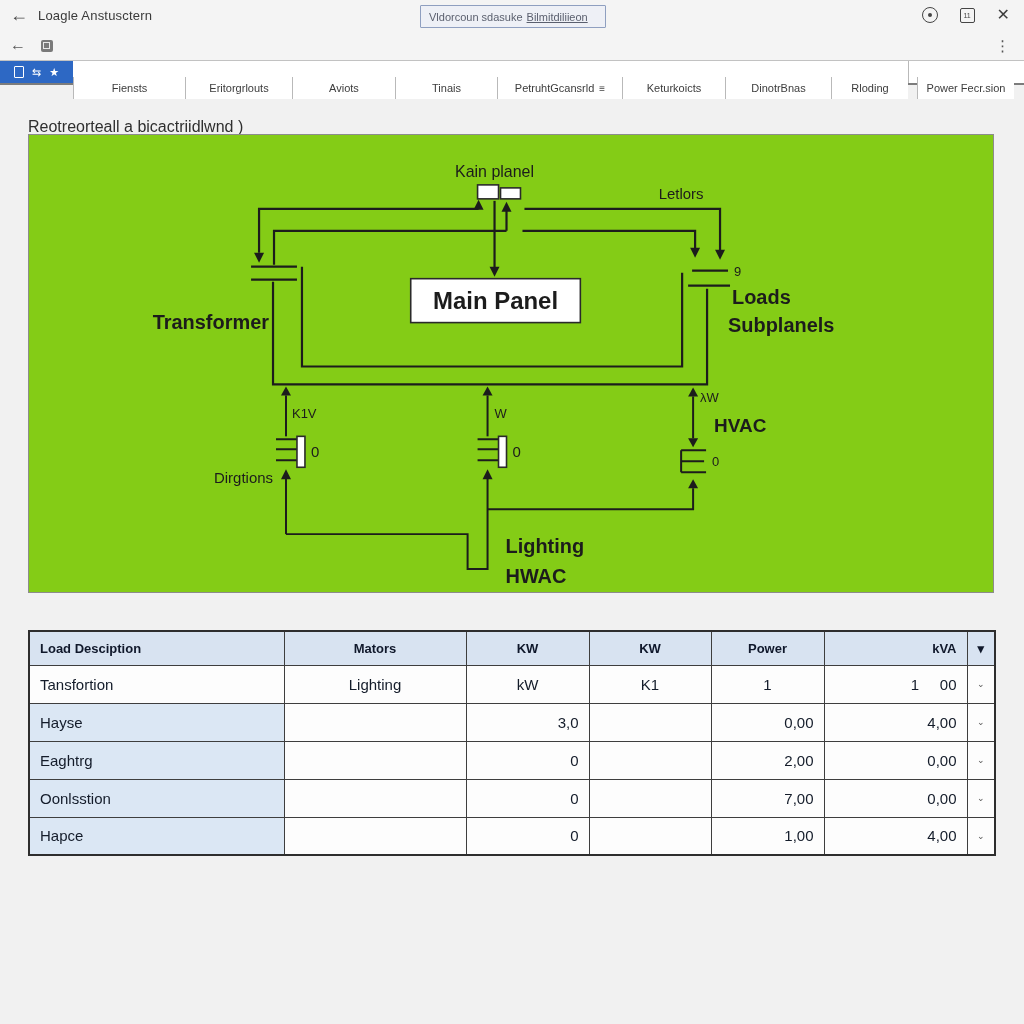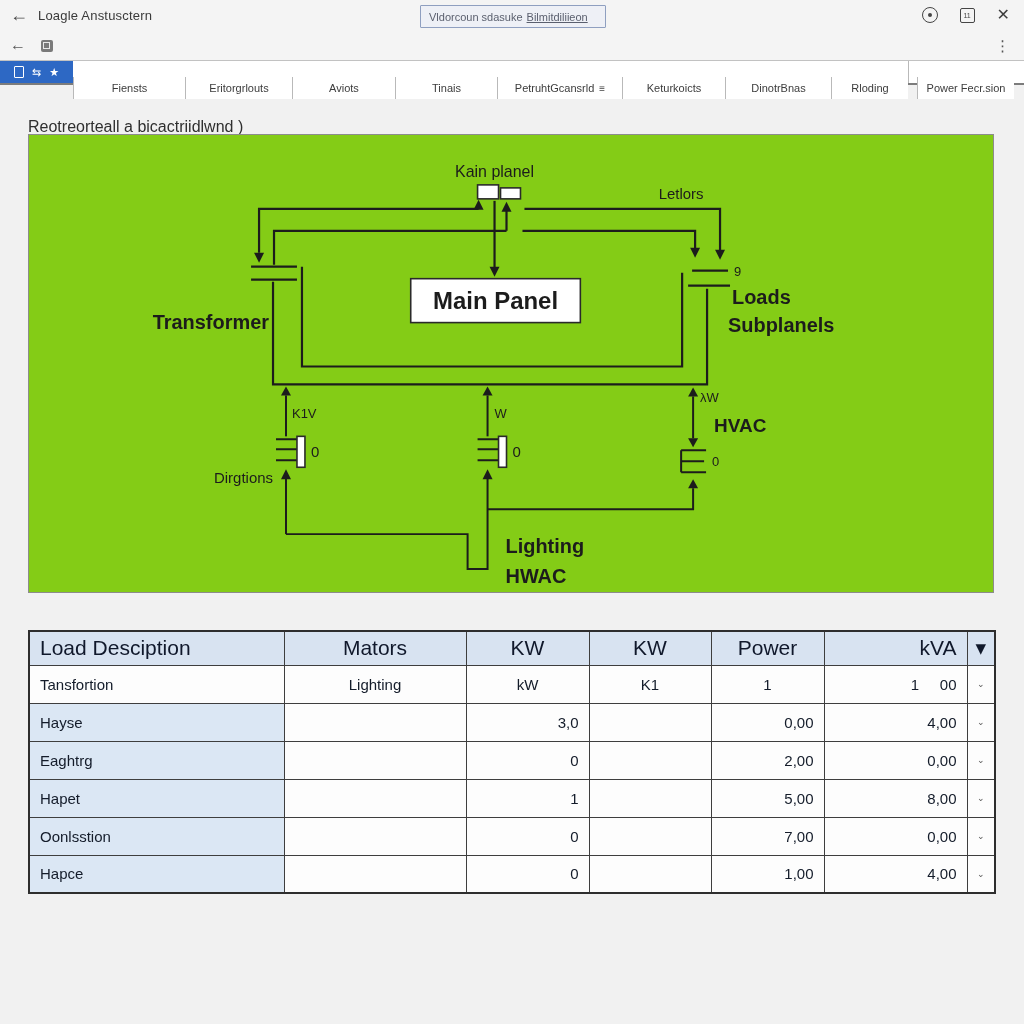--- a/index.html
+++ b/index.html
@@ -63,21 +63,21 @@
   text { font-family:"Liberation Sans", sans-serif; fill:#1c1c1c; }
   .t-label { font-size:15px; }
   .t-small { font-size:13px; }
   .t-bold { font-size:20px; font-weight:700; }
   .t-panel { font-size:24px; font-weight:700; }
 
   
   .loadtable { position:absolute; top:630px; left:28px; width:966px; border-collapse:collapse;
     font-size:15px; color:#141c2a; table-layout:fixed; }
   .loadtable th, .loadtable td { border:1.5px solid #3e3e3e; height:38px; padding:0 10px; overflow:hidden; white-space:nowrap; }
-  .loadtable thead th { background:#d8e3f1; font-size:21px; font-weight:400; height:34px; color:#10182b; }
+  .loadtable thead th { background:#d8e3f1; font-size:13px; font-weight:700; height:34px; color:#10182b; }
   .loadtable { border:2px solid #2e2e2e; }
   th.al { text-align:left; }  th.ac { text-align:center; }  th.ar { text-align:right; }
   td.al { text-align:left; }  td.ac { text-align:center; }  td.ar { text-align:right; }
   td.rowlabel { background:#dbe7f4; text-align:left; }
   td.white { background:#fdfdfd; }
   td.ddcell, th.ddcell { text-align:center; font-size:9px; color:#555; padding:0; }
   th.ddcell { background:#d8e3f1; }
 </style>
 </head>
 <body>
@@ -253,29 +253,20 @@
     <tr>
       <td class="rowlabel">Eaghtrg</td>
       <td class="white"></td>
       <td class="ar white">0</td>
       <td class="white"></td>
       <td class="ar white">2,00</td>
       <td class="ar white">0,00</td>
       <td class="ddcell white">⌄</td>
     </tr>
     <tr>
-      <td class="rowlabel">Hapet</td>
-      <td class="white"></td>
-      <td class="ar white">1</td>
-      <td class="white"></td>
-      <td class="ar white">5,00</td>
-      <td class="ar white">8,00</td>
-      <td class="ddcell white">⌄</td>
-    </tr>
-    <tr>
       <td class="rowlabel">Oonlsstion</td>
       <td class="white"></td>
       <td class="ar white">0</td>
       <td class="white"></td>
       <td class="ar white">7,00</td>
       <td class="ar white">0,00</td>
       <td class="ddcell white">⌄</td>
     </tr>
     <tr>
       <td class="rowlabel">Hapce</td>

